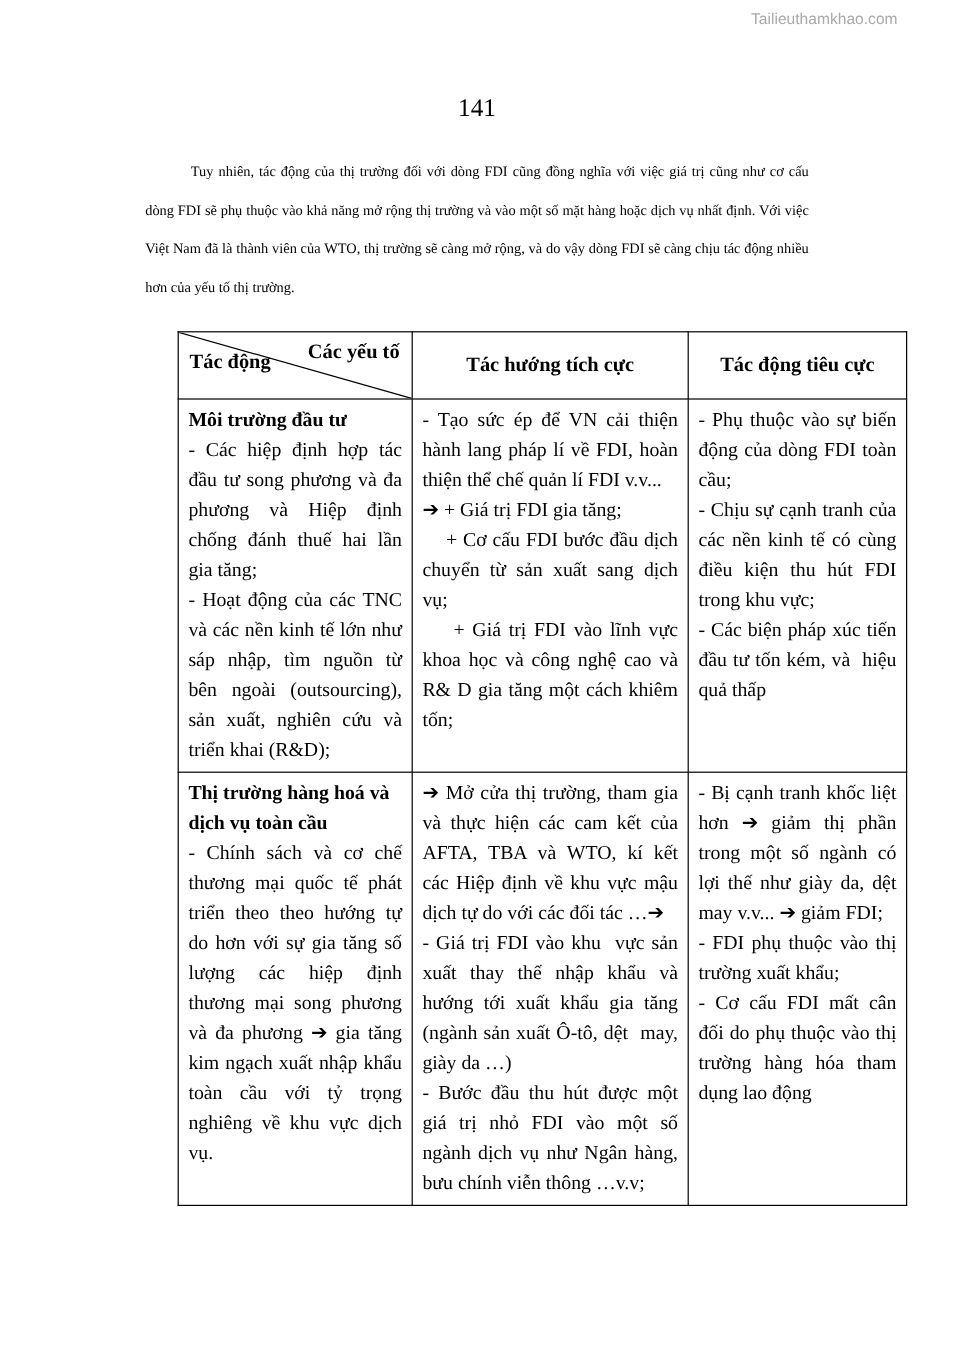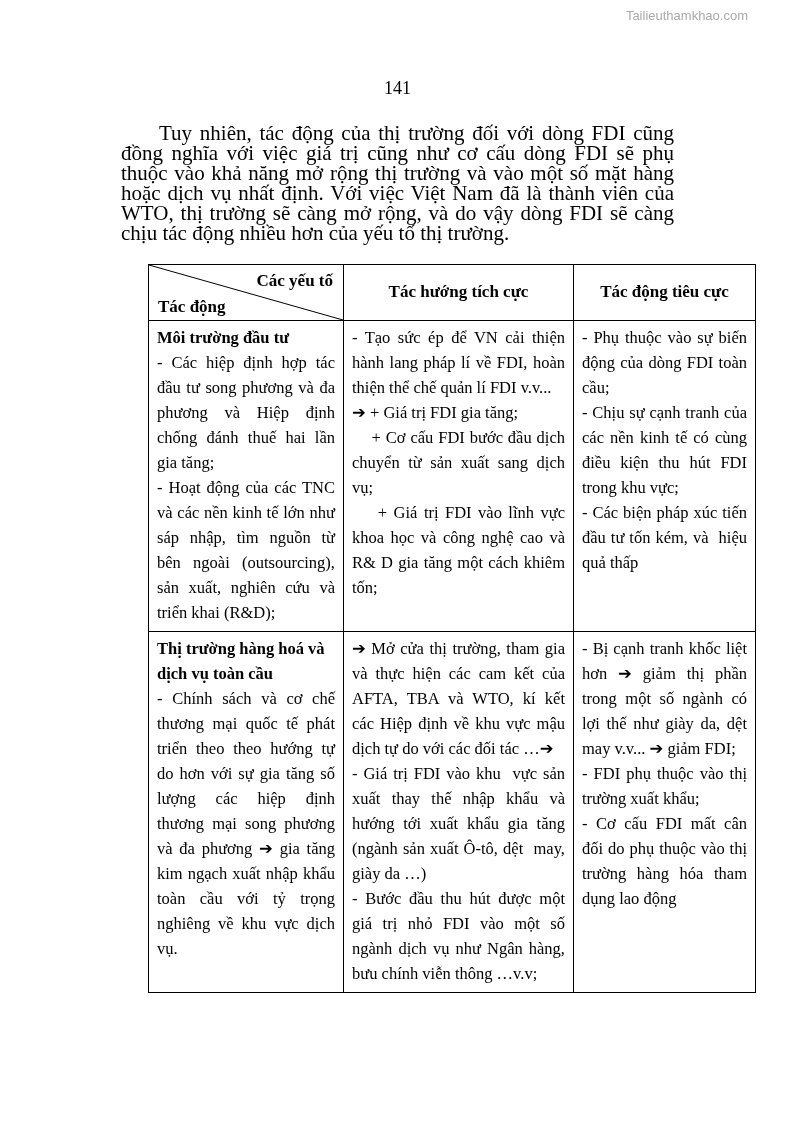--- a/index.html
+++ b/index.html
@@ -18,26 +18,26 @@
   .watermark {
     position: absolute;
     top: 8px;
     right: 10px;
     font-family: "Liberation Sans", sans-serif;
     font-size: 13px;
     color: #a9a9a9;
   }
   .page-number {
     text-align: center;
-    font-size: 18px;
+    font-size: 21px;
     margin-bottom: 24px;
   }
   .body-paragraph {
-    font-size: 21px;
-    line-height: 20px;
+    font-size: 12px;
+    line-height: 32px;
     text-align: justify;
     text-indent: 38px;
     margin: 0 0 21px 0;
   }
   .table-caption {
     text-align: center;
     font-weight: bold;
     font-size: 16.5px;
     margin: 0 0 16px 0;
   }
@@ -77,21 +77,21 @@
   .corner-top {
     position: absolute;
     top: 3px;
     right: 10px;
     font-weight: bold;
     font-size: 17px;
     text-align: right;
   }
   .corner-bottom {
     position: absolute;
-    bottom: 1px;
+    bottom: 18px;
     left: 9px;
     font-weight: bold;
     font-size: 17px;
   }
   .factor-title {
     font-weight: bold;
     text-align: left;
   }
   .cell-text {
     white-space: pre-wrap;

